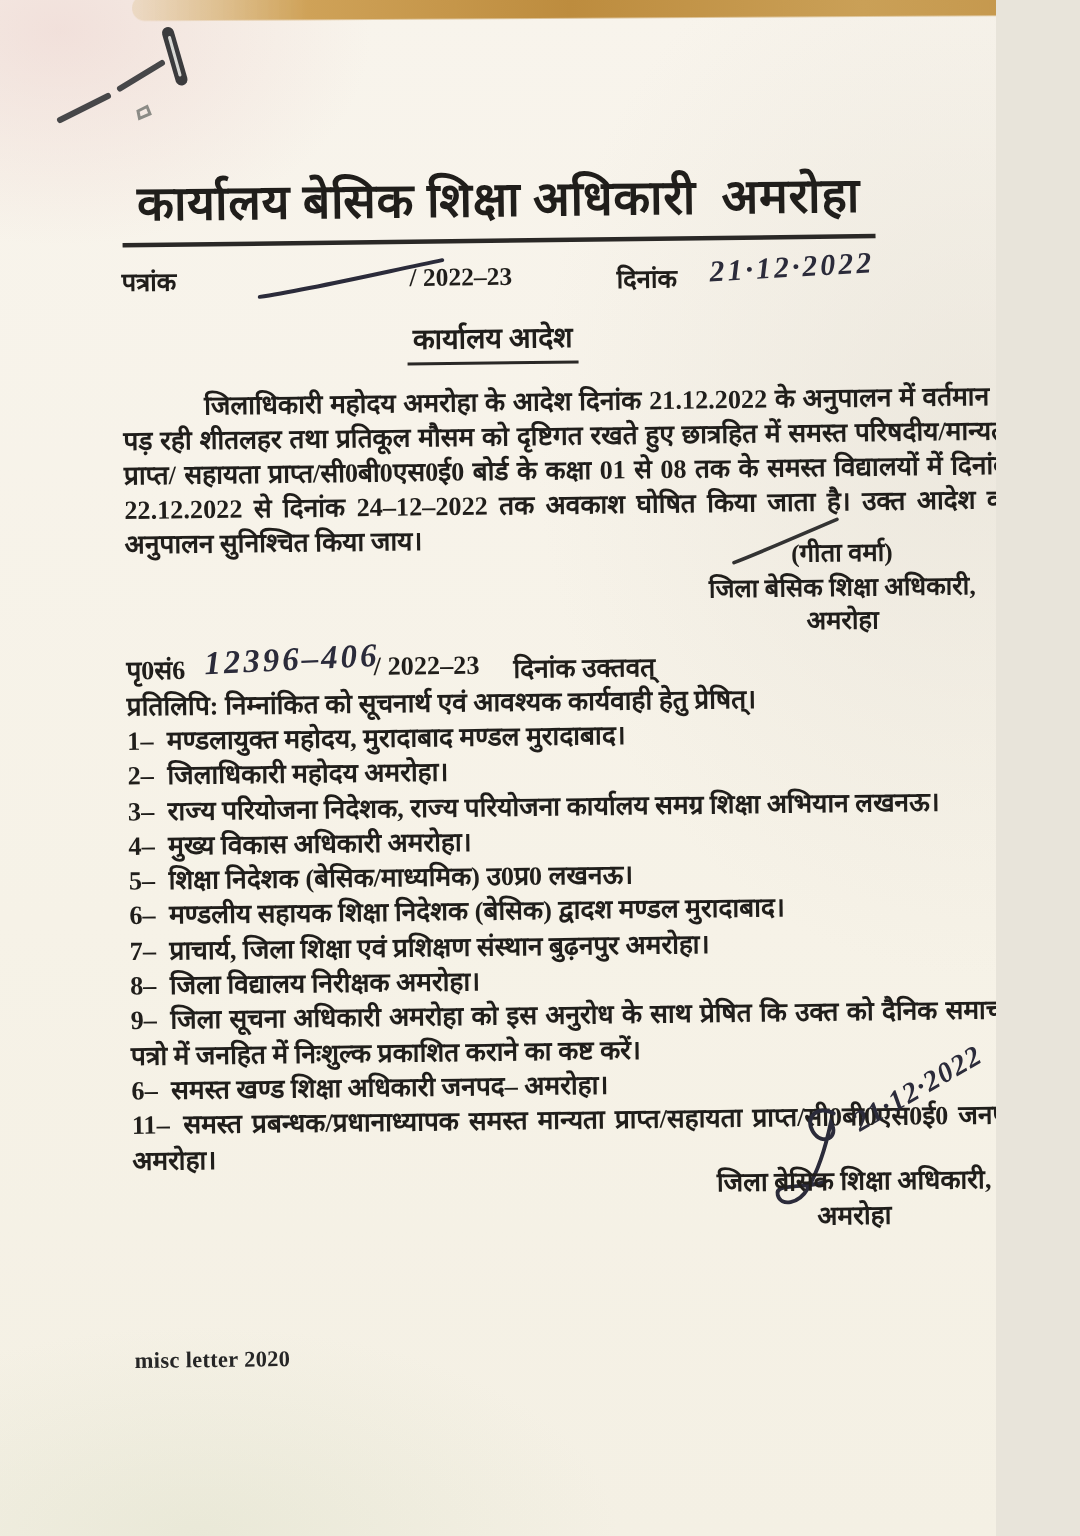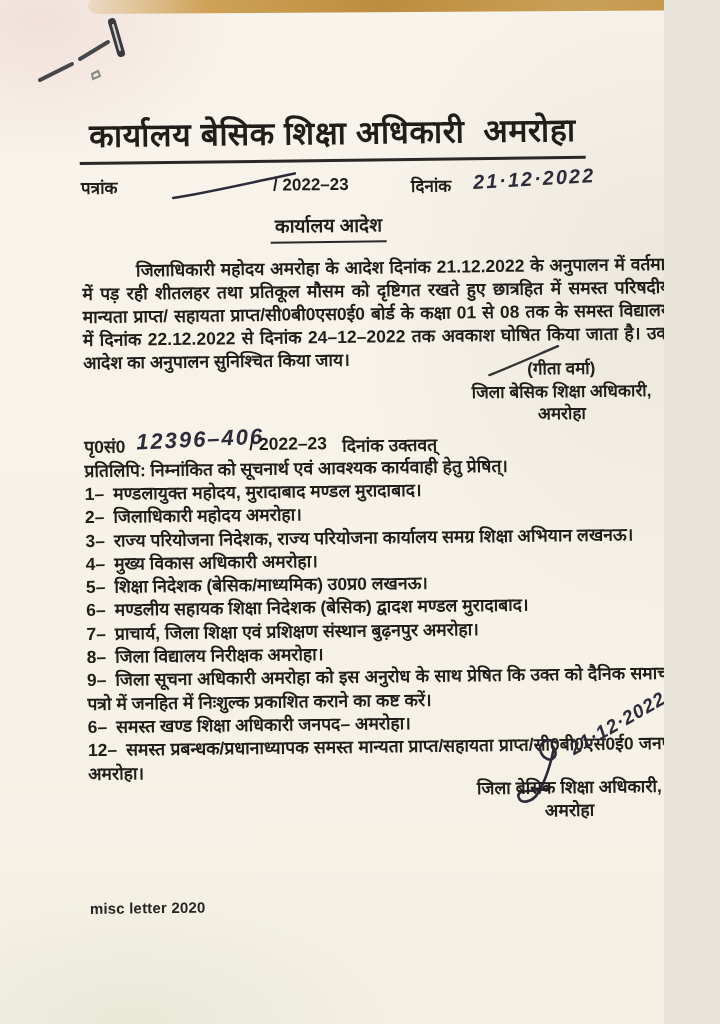--- a/index.html
+++ b/index.html
@@ -8,20 +8,21 @@
     font-family:"Liberation Sans","DejaVu Sans",sans-serif;
     background:#e8e4da;
   }
   .scan{
     position:relative;width:664px;height:1024px;overflow:hidden;
     background:
       radial-gradient(ellipse 320px 220px at 6% 2%, rgba(233,200,198,.45), transparent 65%),
       radial-gradient(ellipse 420px 520px at 98% 28%, rgba(226,221,210,.5), transparent 70%),
       radial-gradient(ellipse 400px 200px at 20% 100%, rgba(214,219,192,.35), transparent 70%),
       linear-gradient(#f8f4ec,#f6f2e7 60%,#f4f0e4);
+    font-family: Liberation Serif, serif;
   }
   .top-strip{
     position:absolute;top:-5px;left:88px;width:650px;height:17px;
     background:linear-gradient(90deg, rgba(216,182,118,.25), #cfa258 18%, #bd8c3e 45%, #caa057 75%, #c29347);
     border-radius:12px 0 0 12px;
     transform:rotate(-0.35deg);
     filter:blur(.4px);
   }
   .content{position:absolute;inset:0;transform:rotate(-0.7deg);color:#201e1b;}
   .abs{position:absolute;}
@@ -103,40 +104,40 @@
       <path d="M3 31 C 22 24, 50 12, 72 3" fill="none" stroke="#333" stroke-width="2.4" stroke-linecap="round"></path>
     </svg>
 
     <div class="abs sign1 dev">
       <div>(गीता वर्मा)</div>
       <div>जिला बेसिक शिक्षा अधिकारी,</div>
       <div>अमरोहा</div>
     </div>
 
     <div class="abs refrow2 dev">
-      <span>पृ0सं0</span>
+      <span>पृ0सं6</span>
       <span class="hwnum hw">12396–406</span>
       <span class="slash">/ 2022–23</span>
       <span class="dlabel">दिनांक उक्तवत्</span>
     </div>
 
     <div class="abs copyline dev">प्रतिलिपि: निम्नांकित को सूचनार्थ एवं आवश्यक कार्यवाही हेतु प्रेषित्।</div>
 
     <div class="abs recipients dev">
       <div class="item"><span class="num">1–</span><span>मण्डलायुक्त महोदय, मुरादाबाद मण्डल मुरादाबाद।</span></div>
       <div class="item"><span class="num">2–</span><span>जिलाधिकारी महोदय अमरोहा।</span></div>
       <div class="item"><span class="num">3–</span><span>राज्य परियोजना निदेशक, राज्य परियोजना कार्यालय समग्र शिक्षा अभियान लखनऊ।</span></div>
       <div class="item"><span class="num">4–</span><span>मुख्य विकास अधिकारी अमरोहा।</span></div>
       <div class="item"><span class="num">5–</span><span>शिक्षा निदेशक (बेसिक/माध्यमिक) उ0प्र0 लखनऊ।</span></div>
       <div class="item"><span class="num">6–</span><span>मण्डलीय सहायक शिक्षा निदेशक (बेसिक) द्वादश मण्डल मुरादाबाद।</span></div>
       <div class="item"><span class="num">7–</span><span>प्राचार्य, जिला शिक्षा एवं प्रशिक्षण संस्थान बुढ़नपुर अमरोहा।</span></div>
       <div class="item"><span class="num">8–</span><span>जिला विद्यालय निरीक्षक अमरोहा।</span></div>
       <div class="item"><span class="num">9–</span><span>जिला सूचना अधिकारी अमरोहा को इस अनुरोध के साथ प्रेषित कि उक्त को दैनिक समाचार पत्रो में जनहित में  निःशुल्क प्रकाशित कराने का कष्ट करें।</span></div>
       <div class="item"><span class="num">6–</span><span>समस्त खण्ड शिक्षा अधिकारी जनपद– अमरोहा।</span></div>
-      <div class="item"><span class="num">12–</span><span>समस्त प्रबन्धक/प्रधानाध्यापक समस्त मान्यता प्राप्त/सहायता प्राप्त/सी0बी0एस0ई0 जनपद अमरोहा।</span></div>
+      <div class="item"><span class="num">11–</span><span>समस्त प्रबन्धक/प्रधानाध्यापक समस्त मान्यता प्राप्त/सहायता प्राप्त/सी0बी0एस0ई0 जनपद अमरोहा।</span></div>
     </div>
 
     <svg class="abs squiggle" width="75" height="85" viewBox="0 0 75 85">
       <path d="M48 12 C 38 6, 28 14, 34 24 C 40 34, 52 28, 46 18 C 42 36, 36 52, 30 62 C 24 72, 12 74, 10 66 C 8 58, 24 62, 40 58" fill="none" stroke="#2b2b3a" stroke-width="2.6" stroke-linecap="round"></path>
     </svg>
 
     <div class="abs hwdate2 hw">21·12·2022</div>
 
     <div class="abs sign2 dev">
       <div>जिला बेसिक शिक्षा अधिकारी,</div>

